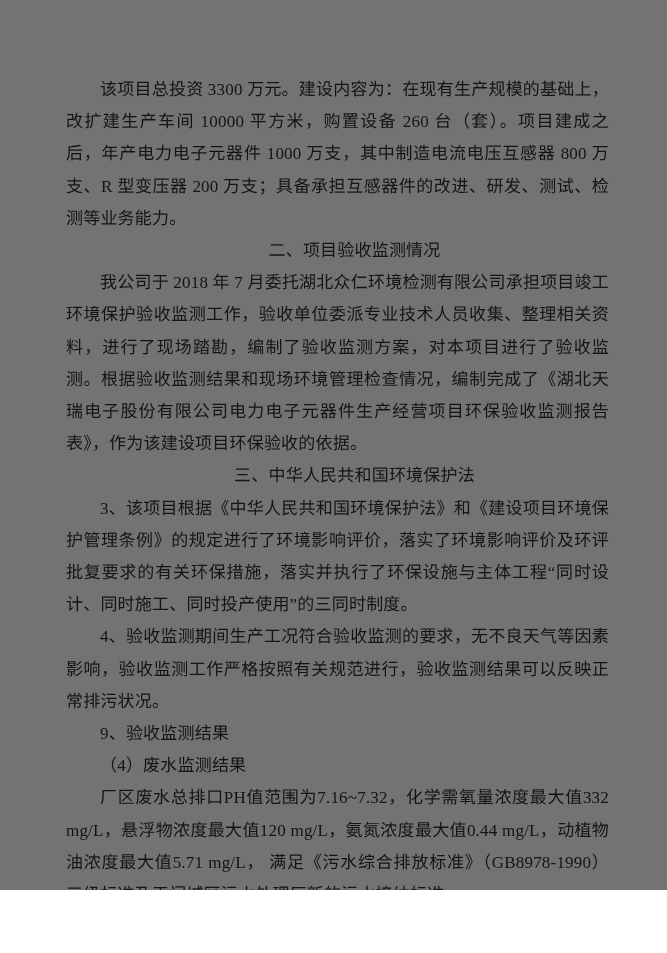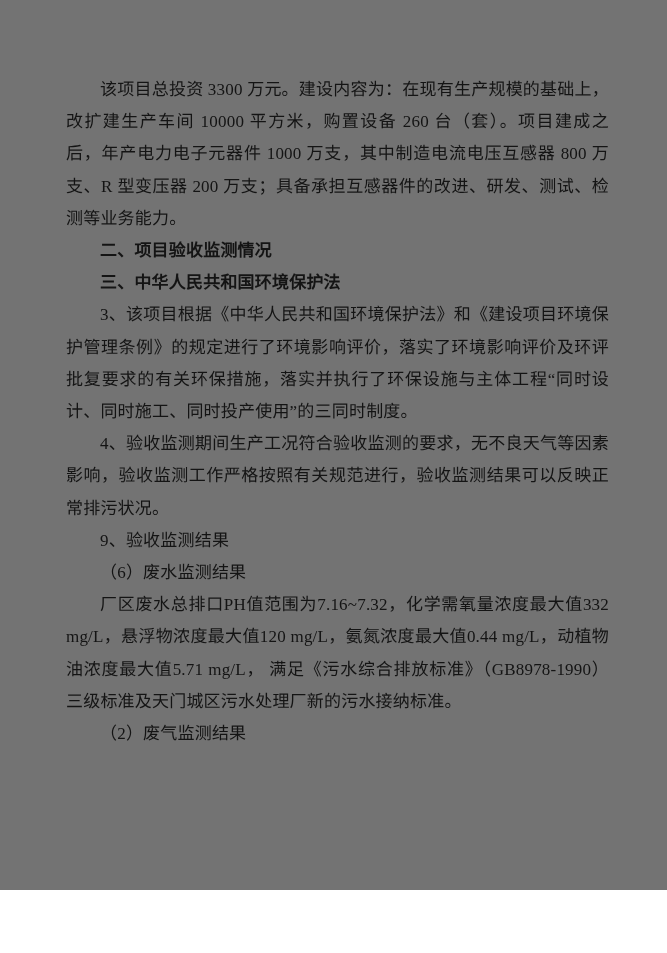--- a/index.html
+++ b/index.html
@@ -22,32 +22,33 @@
   .doc p {
     margin: 0;
     font-size: 17px;
     line-height: 32.2px;
     text-align: justify;
     text-indent: 2em;
     letter-spacing: 0.2px;
     word-break: break-all;
   }
   .doc p.heading {
-    font-weight: bold;
-    text-align: left;
+    font-weight: normal;
+    text-align: center;
   }
 </style>
 </head>
 <body>
 
 <div class="page">
   <div class="doc">
     <p>该项目总投资 3300 万元。建设内容为：在现有生产规模的基础上，改扩建生产车间 10000 平方米，购置设备 260 台（套）。项目建成之后，年产电力电子元器件 1000 万支，其中制造电流电压互感器 800 万支、R 型变压器 200 万支；具备承担互感器件的改进、研发、测试、检测等业务能力。</p>
     <p class="heading">二、项目验收监测情况</p>
+    <p>我公司于 2018 年 7 月委托湖北众仁环境检测有限公司承担项目竣工环境保护验收监测工作，验收单位委派专业技术人员收集、整理相关资料，进行了现场踏勘，编制了验收监测方案，对本项目进行了验收监测。根据验收监测结果和现场环境管理检查情况，编制完成了《湖北天瑞电子股份有限公司电力电子元器件生产经营项目环保验收监测报告表》，作为该建设项目环保验收的依据。</p>
     <p class="heading">三、中华人民共和国环境保护法</p>
     <p>3、该项目根据《中华人民共和国环境保护法》和《建设项目环境保护管理条例》的规定进行了环境影响评价，落实了环境影响评价及环评批复要求的有关环保措施，落实并执行了环保设施与主体工程“同时设计、同时施工、同时投产使用”的三同时制度。</p>
     <p>4、验收监测期间生产工况符合验收监测的要求，无不良天气等因素影响，验收监测工作严格按照有关规范进行，验收监测结果可以反映正常排污状况。</p>
     <p>9、验收监测结果</p>
-    <p>（6）废水监测结果</p>
+    <p>（4）废水监测结果</p>
     <p>厂区废水总排口PH值范围为7.16~7.32，化学需氧量浓度最大值332 mg/L，悬浮物浓度最大值120 mg/L，氨氮浓度最大值0.44 mg/L，动植物油浓度最大值5.71 mg/L， 满足《污水综合排放标准》（GB8978-1990）三级标准及天门城区污水处理厂新的污水接纳标准。</p>
     <p>（2）废气监测结果</p>
   </div>
 </div>
 
 </body></html>

